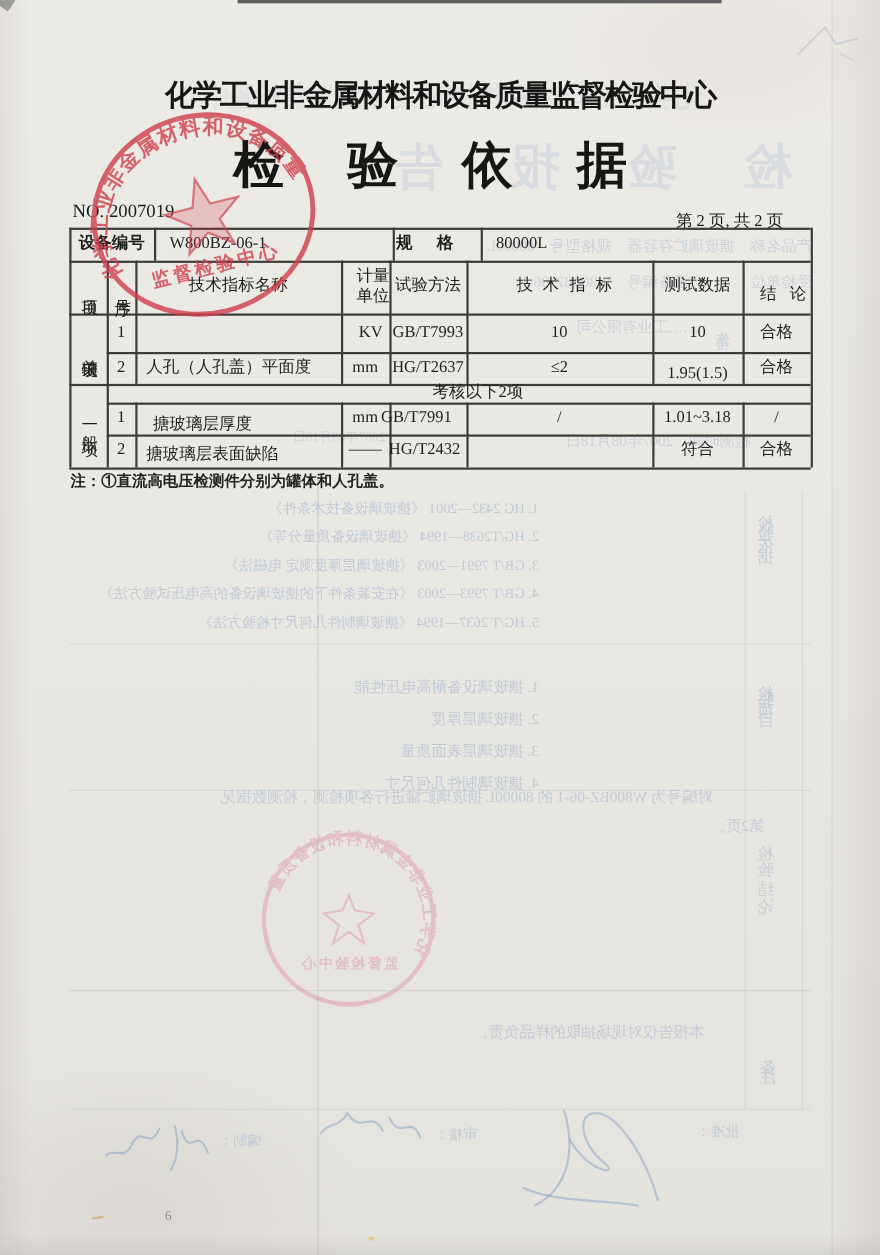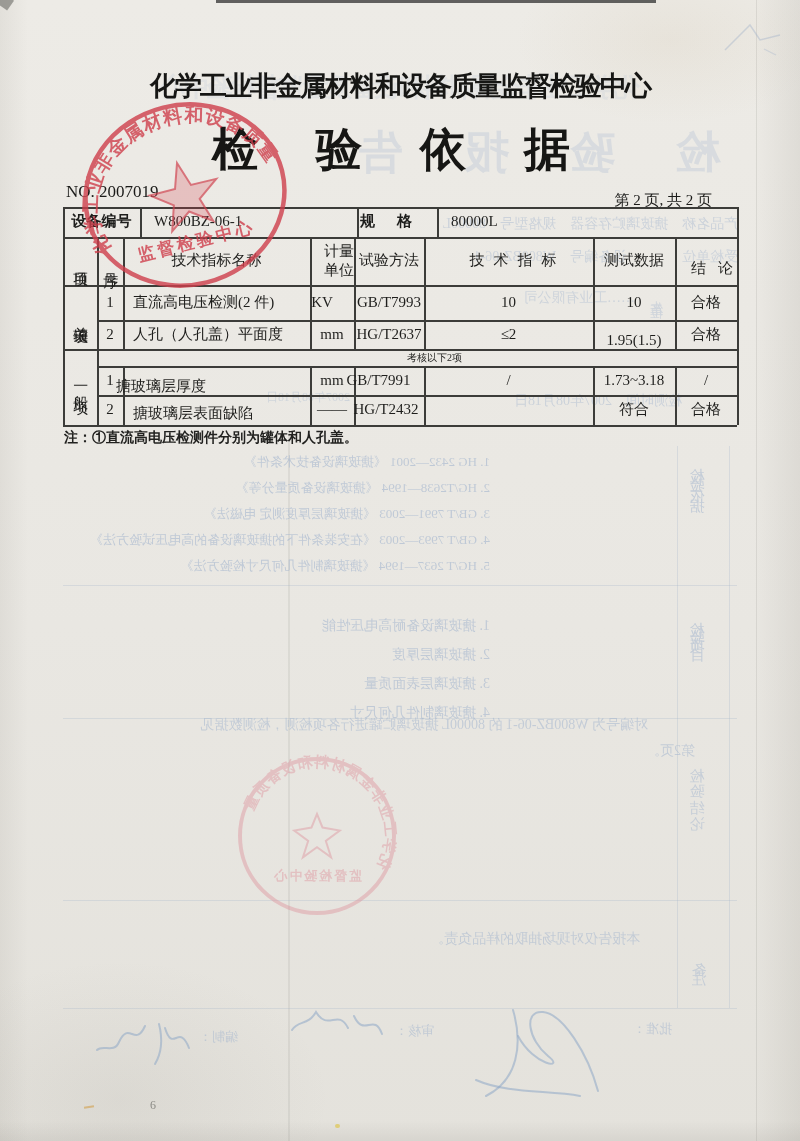--- a/index.html
+++ b/index.html
@@ -162,44 +162,43 @@
   <div class="cell" style="left:123px;top:237px;width:187px;height:48px">技术指标名称</div>
   <div class="cell" style="left:310px;top:237px;width:44px;height:48px;text-align:right;line-height:1.25">计量单位</div>
   <div class="cell" style="left:354px;top:237px;width:70px;height:48px">试验方法</div>
   <div class="cell" style="left:593px;top:237px;width:82px;height:48px">测试数据</div>
   <div class="cell" style="left:424px;top:237px;width:169px;height:48px;letter-spacing:9px;padding-left:9px">技术指标</div>
   <div class="cell" style="left:675px;top:237px;width:62px;height:64px;letter-spacing:12px;padding-left:12px">结论</div>
 
   <div class="cell vtext" style="left:63px;top:285px;width:34px;height:64px;letter-spacing:2px">关键项</div>
 
   <div class="cell" style="left:97px;top:285px;width:26px;height:35px">1</div>
-  <div class="cell left" style="left:123px;top:285px;width:187px;height:35px;padding-left:10px">直流高电压检测(2 件)</div>
-  <div class="cell" style="left:300px;top:285px;width:44px;height:35px">KV</div>
+  <div class="cell" style="left:315px;top:285px;width:44px;height:35px">KV</div>
   <div class="cell" style="left:354px;top:285px;width:70px;height:35px">GB/T7993</div>
   <div class="cell" style="left:424px;top:285px;width:169px;height:35px">10</div>
   <div class="cell" style="left:593px;top:285px;width:82px;height:35px">10</div>
   <div class="cell" style="left:675px;top:285px;width:62px;height:35px">合格</div>
 
   <div class="cell" style="left:97px;top:320px;width:26px;height:29px">2</div>
   <div class="cell left" style="left:123px;top:320px;width:187px;height:29px;padding-left:10px">人孔（人孔盖）平面度</div>
   <div class="cell" style="left:310px;top:320px;width:44px;height:29px">mm</div>
   <div class="cell" style="left:354px;top:320px;width:70px;height:29px">HG/T2637</div>
   <div class="cell" style="left:424px;top:320px;width:169px;height:29px">≤2</div>
   <div class="cell" style="left:593px;top:320px;width:82px;height:42px">1.95(1.5)</div>
   <div class="cell" style="left:675px;top:320px;width:62px;height:29px">合格</div>
 
   <div class="cell vtext" style="left:63px;top:349px;width:34px;height:76px;letter-spacing:6px">一般项</div>
-  <div class="cell" style="left:97px;top:349px;width:675px;height:17px;font-size:10px">考核以下2项</div>
+  <div class="cell" style="left:97px;top:349px;width:675px;height:17px;font-size:15px">考核以下2项</div>
 
   <div class="cell" style="left:97px;top:366px;width:26px;height:29px">1</div>
-  <div class="cell left" style="left:106px;top:366px;width:187px;height:41px;padding-left:10px">搪玻璃层厚度</div>
+  <div class="cell left" style="left:129px;top:366px;width:187px;height:41px;padding-left:10px">搪玻璃层厚度</div>
   <div class="cell" style="left:310px;top:366px;width:44px;height:29px">mm</div>
   <div class="cell" style="left:354px;top:366px;width:49px;height:29px">GB/T7991</div>
   <div class="cell" style="left:424px;top:366px;width:169px;height:29px">/</div>
-  <div class="cell" style="left:593px;top:366px;width:82px;height:29px">1.73~3.18</div>
+  <div class="cell" style="left:593px;top:366px;width:82px;height:29px">1.01~3.18</div>
   <div class="cell" style="left:675px;top:366px;width:62px;height:29px">/</div>
 
   <div class="cell" style="left:97px;top:395px;width:26px;height:30px">2</div>
   <div class="cell left" style="left:123px;top:395px;width:187px;height:38px;padding-left:10px">搪玻璃层表面缺陷</div>
   <div class="cell" style="left:310px;top:395px;width:44px;height:30px">——</div>
   <div class="cell" style="left:354px;top:395px;width:64px;height:30px">HG/T2432</div>
   <div class="cell" style="left:593px;top:395px;width:82px;height:30px">符合</div>
   <div class="cell" style="left:675px;top:395px;width:62px;height:30px">合格</div>
 
   <div class="note-line">注：①直流高电压检测件分别为罐体和人孔盖。</div>

